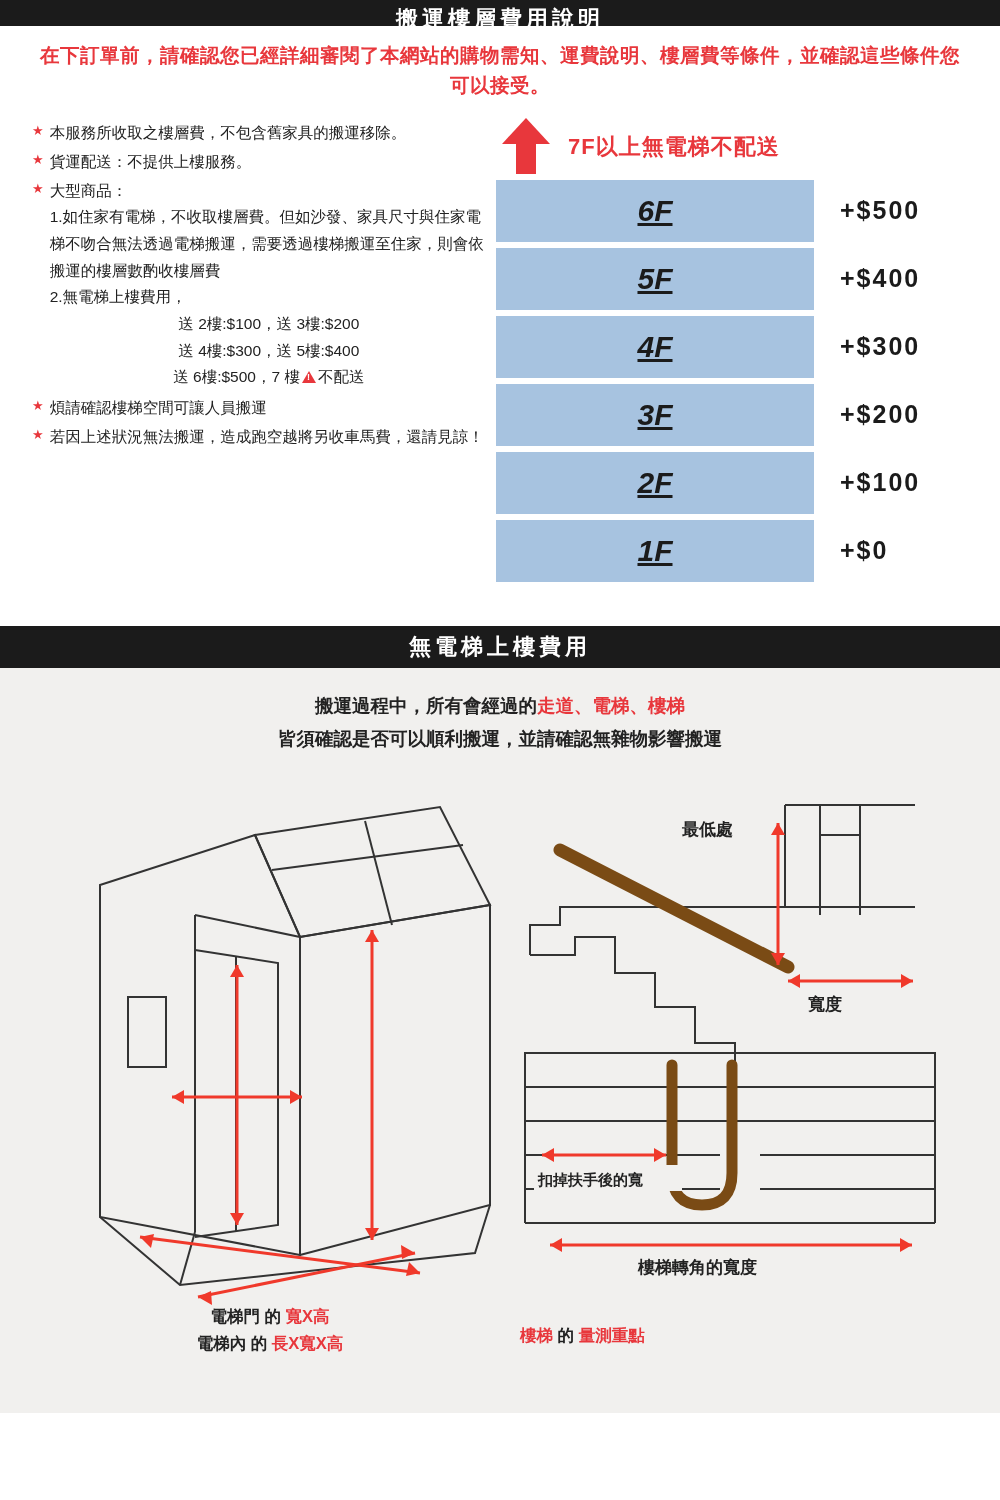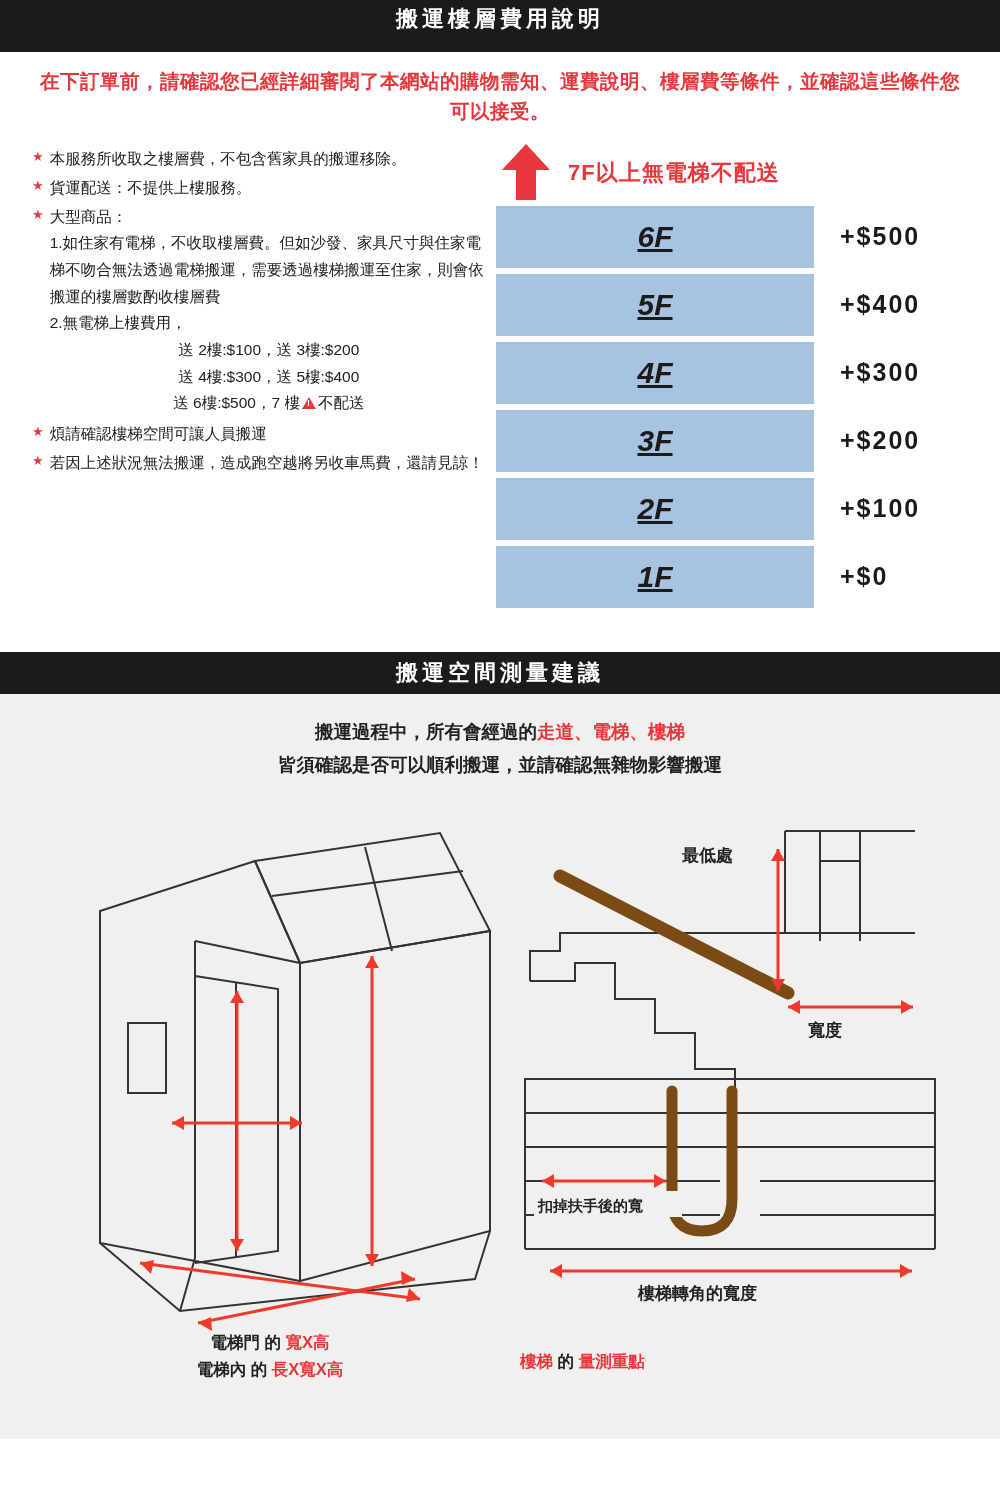--- a/index.html
+++ b/index.html
@@ -12,21 +12,21 @@
     overflow:hidden;
   }
   
   .bar{
     background:#1b1b1b;
     color:#ffffff;
     text-align:center;
     font-weight:bold;
     letter-spacing:4px;
   }
-  #title-bar{height:52px;line-height:38px;font-size:22px;}
+  #title-bar{height:26px;line-height:38px;font-size:22px;}
   #section2-bar{height:42px;line-height:42px;font-size:22px;}
 
   
   #intro{
     color:#e8373c;
     font-size:19.5px;
     line-height:1.55;
     text-align:center;
     padding:14px 36px 6px 36px;
     font-weight:bold;
@@ -232,21 +232,21 @@
       <div class="floor-price">+$100</div>
     </div>
     <div class="floor-row">
       <div class="floor-box">1F</div>
       <div class="floor-price">+$0</div>
     </div>
 
   </div>
 </div>
 
-<div class="bar" id="section2-bar">搬運空間測量建議</div>
+<div class="bar" id="section2-bar">無電梯上樓費用</div>
 
 <div id="sec2">
 
   <div id="sec2-lead">
     <div><span>搬運過程中，所有會經過的</span><span class="hl">走道、電梯、樓梯</span></div>
     <div>皆須確認是否可以順利搬運，並請確認無雜物影響搬運</div>
   </div>
 
   <div id="diagrams">
 

